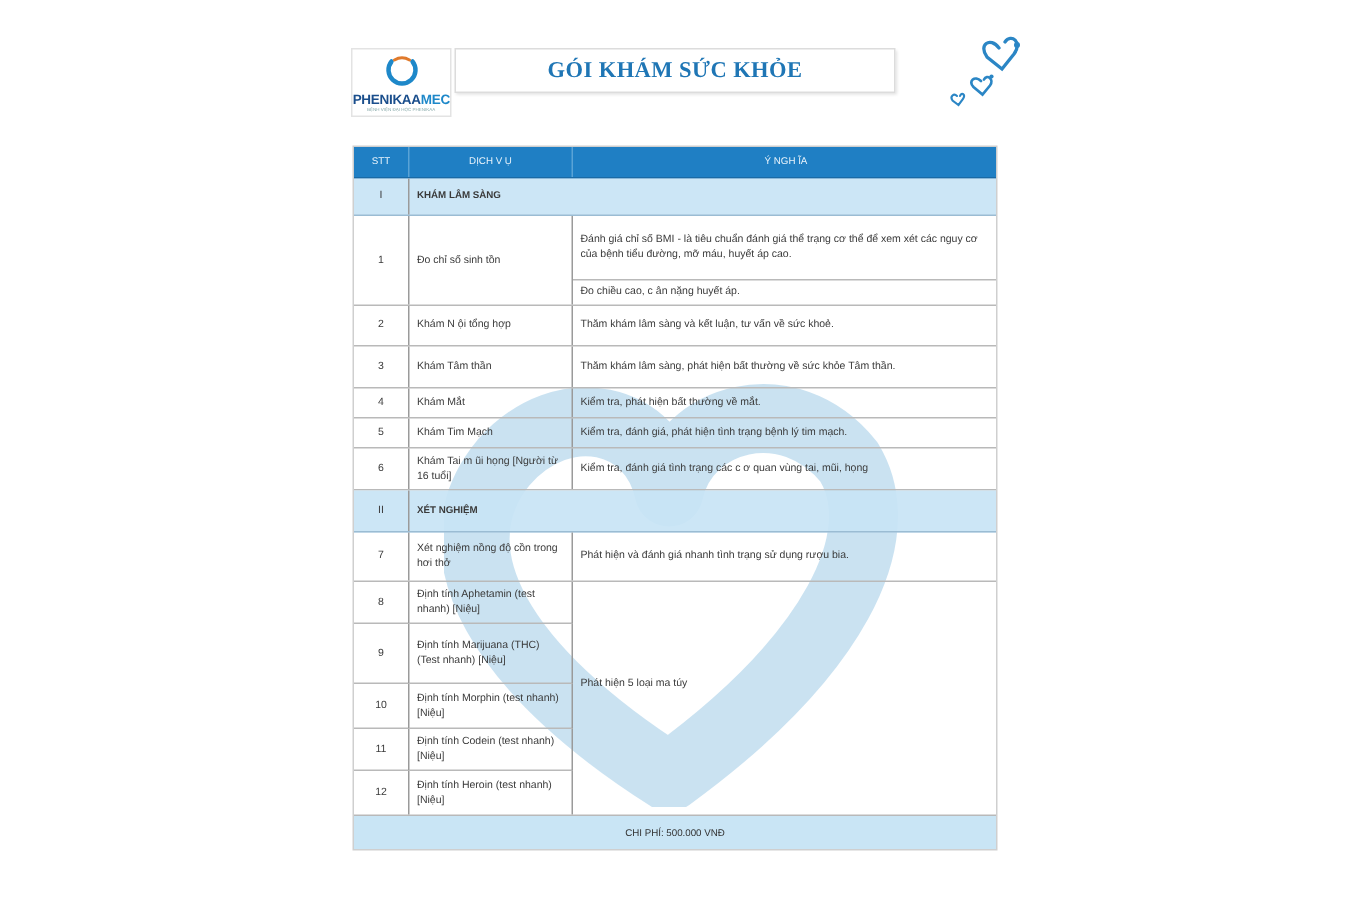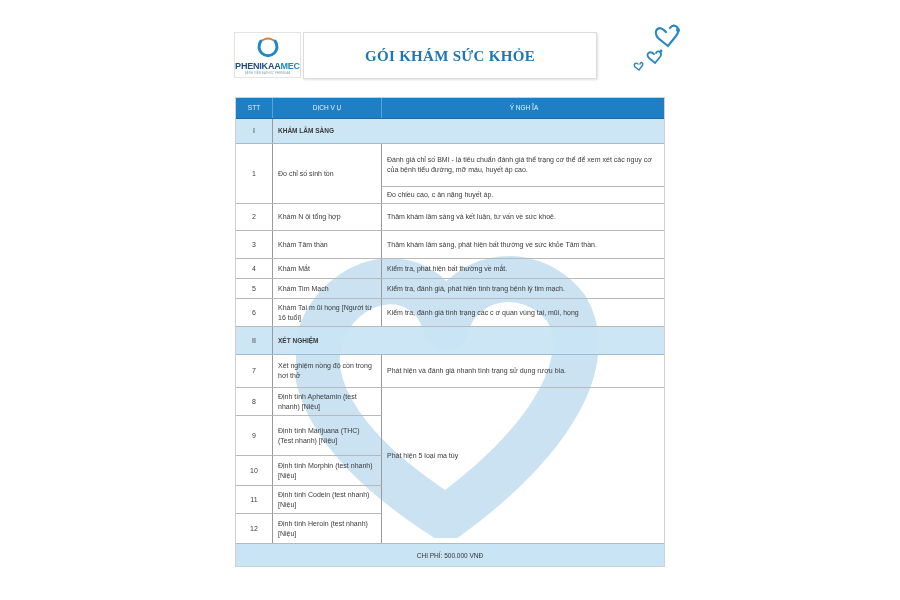--- a/index.html
+++ b/index.html
@@ -14,21 +14,21 @@
     .logo-ring { margin-top: 3px; }
     .logo-text {
       font-family: "Liberation Sans", sans-serif; font-weight: bold; font-size: 9px;
       letter-spacing: -0.2px; line-height: 10px; margin-top: 1px; white-space: nowrap;
     }
     .logo-text .a { color: #1a4e8c; margin-top: 32px; }
     .logo-text .b { color: #1e88c9; text-align: right; }
     .logo-sub { font-size: 3px; color: #8aa; line-height: 4px; white-space: nowrap; }
 
     .title-box {
-      position: absolute; left: 303px; top: 32px; width: 294px; height: 47px;
+      position: absolute; left: 303px; top: 32px; width: 294px; height: 30px;
       background: #fff; border: 1px solid #dcdcdc; box-shadow: 1px 1px 2px rgba(0,0,0,0.12);
       display: flex; flex-direction: row; align-items: center; justify-content: center;
     }
     .title-line {
       font-family: "Liberation Serif", "DejaVu Serif", serif; font-weight: bold;
       color: #1f76b5; font-size: 15px; line-height: 18px; letter-spacing: 0.3px;
     }
 
     .hearts { position: absolute; left: 630px; top: 18px; width: 60px; height: 60px; }
 

